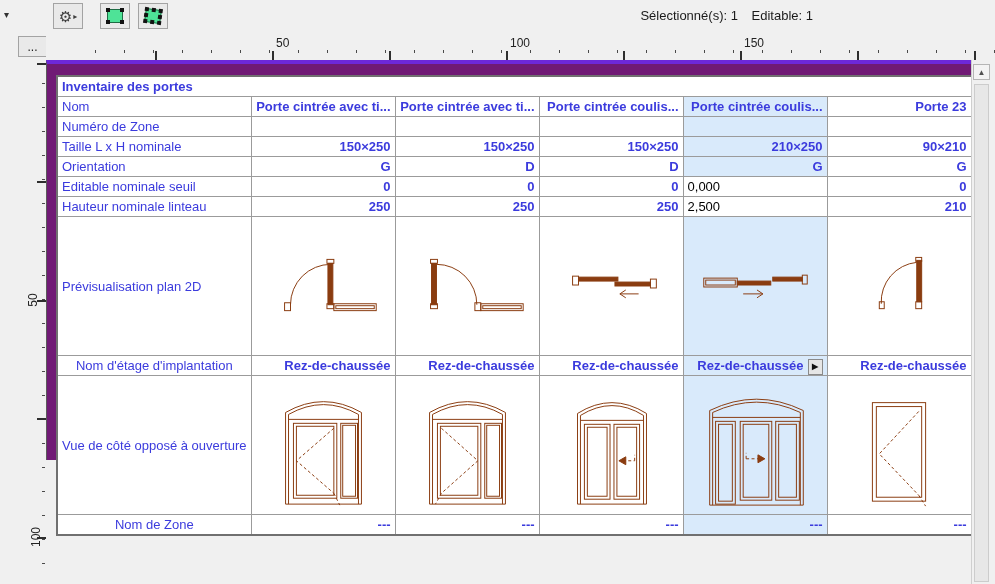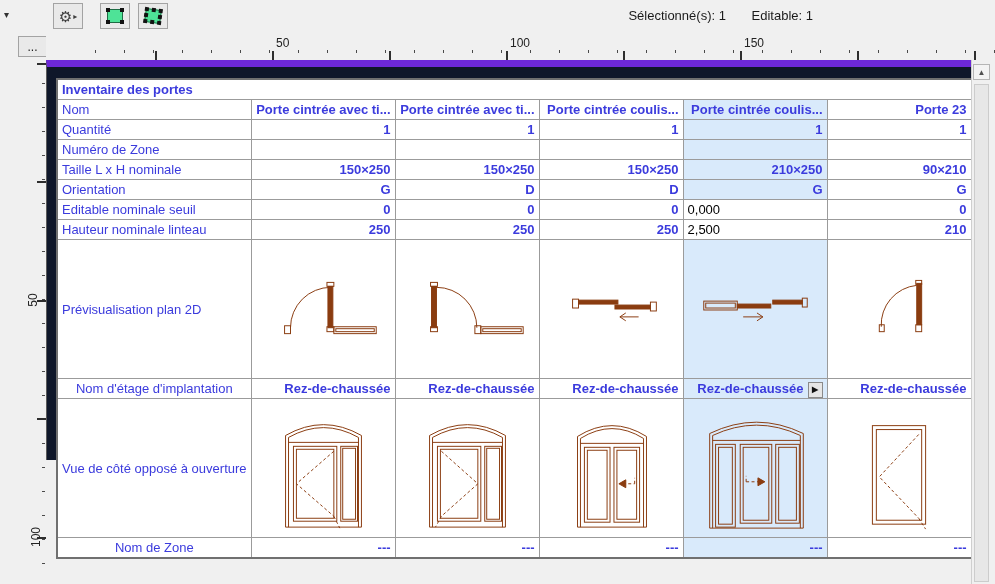--- a/index.html
+++ b/index.html
@@ -25,21 +25,21 @@
   .mk-btn1 { left:100px; }
   .mk-btn2 { left:138px; }
   .mk { position:relative; width:16px; height:14px; background:#4ee397; border:1px solid #1d6a43; }
   .mk i { position:absolute; width:4px; height:4px; background:#111; }
   .mk .h-tl{left:-2px;top:-2px} .mk .h-tr{right:-2px;top:-2px}
   .mk .h-bl{left:-2px;bottom:-2px} .mk .h-br{right:-2px;bottom:-2px}
   .mk .h-mt{left:5px;top:-2px} .mk .h-mr{right:-2px;top:4px}
   .mk .h-mb{left:5px;bottom:-2px} .mk .h-ml{left:-2px;top:4px}
   .mk.rot { transform:rotate(8deg); }
   .status { position:absolute; right:182px; top:8px; font-size:13px; white-space:nowrap; }
-  .status span { margin-left:22px; }
+  .status span { margin-left:10px; }
   .opt-btn {
     position:absolute; right:4px; top:3px; width:172px; height:23px;
     background:#e1e1e1; border:1px solid #8a8a8a; font-size:12.5px;
     font-family:"Liberation Sans",sans-serif;
     display:flex; align-items:center; justify-content:center;
   }
   
   .hruler { position:absolute; left:46px; top:32px; width:949px; height:28px; background:#f0f0f0; }
   .hticks { position:absolute; left:21px; right:0; bottom:7px; height:3px;
     background:repeating-linear-gradient(to right, transparent 0 28px, #4a4a4a 28px 29px); }
@@ -50,21 +50,21 @@
     background:repeating-linear-gradient(to bottom, transparent 0 23px, #4a4a4a 23px 24px); }
   .vmaj { position:absolute; right:0; height:2px; width:9px; background:#2e2e2e; }
   .vlab { position:absolute; left:-2px; font-size:12px; color:#222; transform:rotate(-90deg); }
   .corner-btn {
     position:absolute; left:18px; top:36px; width:29px; height:21px;
     background:#e9e9e9; border:1px solid #a3a3a3; font-size:12px;
     display:flex; align-items:center; justify-content:center;
   }
   
   .canvas { position:absolute; left:46px; top:60px; width:925px; height:400px;
-    background:#0f172a; border-top:7px solid #6d28d9; border-left:1px solid #5a5a5a; }
+    background:#701a75; border-top:4px solid #6d28d9; border-left:1px solid #5a5a5a; }
   .vscroll { position:absolute; left:971px; top:60px; width:20px; height:524px;
     background:#f0f0f0; border-left:1px solid #cfcfcf; }
   .vscroll .up { position:absolute; top:4px; left:1px; width:17px; height:16px;
     background:#f3f3f3; border:1px solid #b5b5b5; font-size:8px; color:#505050;
     display:flex; align-items:center; justify-content:center; }
   .vscroll .thumb { position:absolute; top:24px; bottom:2px; left:2px; width:15px;
     background:#e7e7e7; border:1px solid #cccccc; }
   
   table.sched {
     position:absolute; left:9px; top:11px;
@@ -172,28 +172,20 @@
   </tr>
   <tr>
     <td class="lbl">Nom</td>
     <td class="val">Porte cintrée avec ti...</td>
     <td class="val">Porte cintrée avec ti...</td>
     <td class="val">Porte cintrée coulis...</td>
     <td class="val sel">Porte cintrée coulis...</td>
     <td class="val">Porte 23</td>
   </tr>
   <tr>
-    <td class="lbl">Quantité</td>
-    <td class="val">1</td>
-    <td class="val">1</td>
-    <td class="val">1</td>
-    <td class="val sel">1</td>
-    <td class="val">1</td>
-  </tr>
-  <tr>
     <td class="lbl">Numéro de Zone</td>
     <td class="val"></td>
     <td class="val"></td>
     <td class="val"></td>
     <td class="val sel"></td>
     <td class="val"></td>
   </tr>
   <tr>
     <td class="lbl">Taille L x H nominale</td>
     <td class="val">150×250</td>

